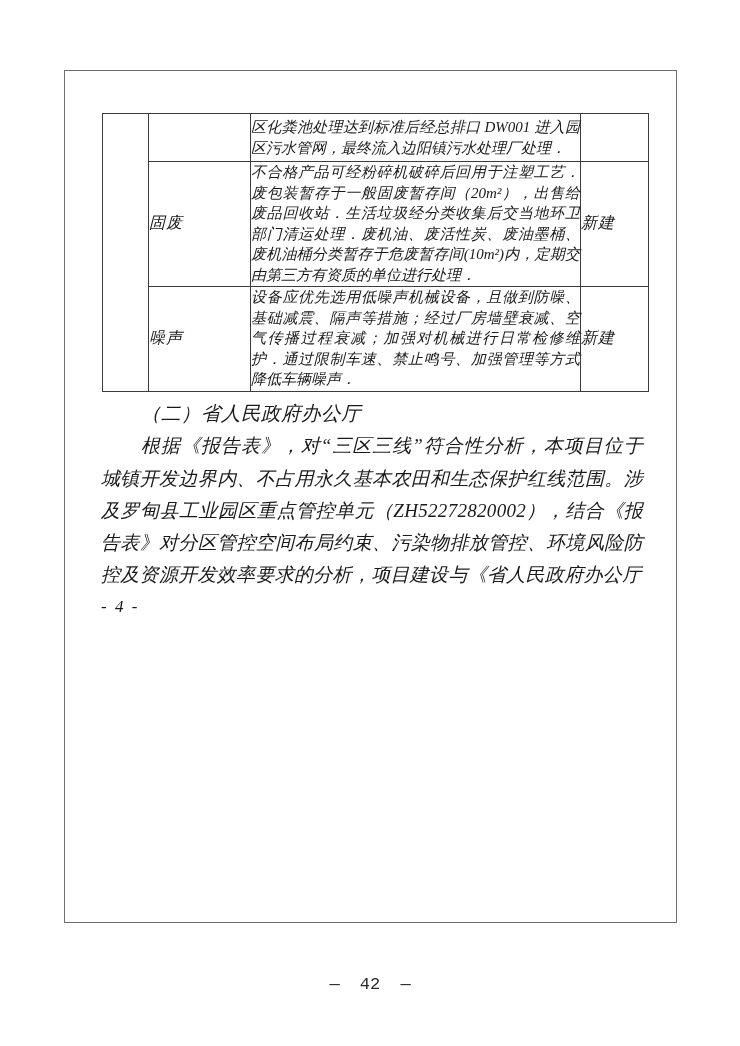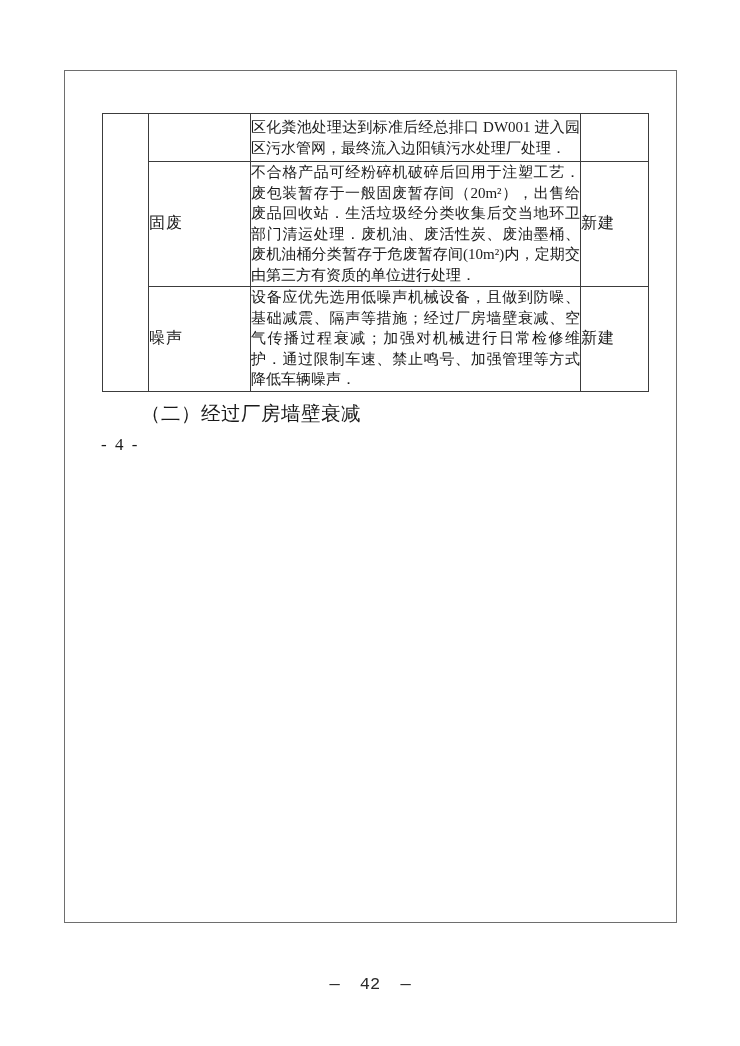--- a/index.html
+++ b/index.html
@@ -16,20 +16,21 @@
     overflow: hidden;
   }
   .frame {
     position: absolute;
     left: 64px;
     top: 70px;
     width: 611px;
     height: 851px;
     border: 1px solid #6e6e6e;
     background: #ffffff;
+    font-style: italic;
   }
   table.env-table {
     position: absolute;
     left: 37px;
     top: 42px;
     border-collapse: collapse;
     table-layout: fixed;
     width: 542px;
   }
   table.env-table td {
@@ -114,19 +115,20 @@
     </tr>
     <tr class="row-3">
       <td class="col-b cell-label">噪声</td>
       <td class="col-c cell-text">设备应优先选用低噪声机械设备，且做到防噪、基础减震、隔声等措施；经过厂房墙壁衰减、空气传播过程衰减；加强对机械进行日常检修维护．通过限制车速、禁止鸣号、加强管理等方式降低车辆噪声．</td>
       <td class="col-d cell-status">新建</td>
     </tr>
   </tbody>
     </table>
 
   <div class="body-text">
-    <div class="section-heading">（二）经过厂房墙壁衰减</div>
+    <div class="section-heading">（二）省人民政府办公厅</div>
+    <p>根据《报告表》，对“三区三线”符合性分析，本项目位于城镇开发边界内、不占用永久基本农田和生态保护红线范围。涉及罗甸县工业园区重点管控单元（ZH52272820002），结合《报告表》对分区管控空间布局约束、污染物排放管控、环境风险防控及资源开发效率要求的分析，项目建设与《省人民政府办公厅</p>
     <div class="inner-page-number">- 4 -</div>
   </div>
 
 </div>
 
 <div class="outer-page-number">— 42 —</div>
 
 </body></html>

